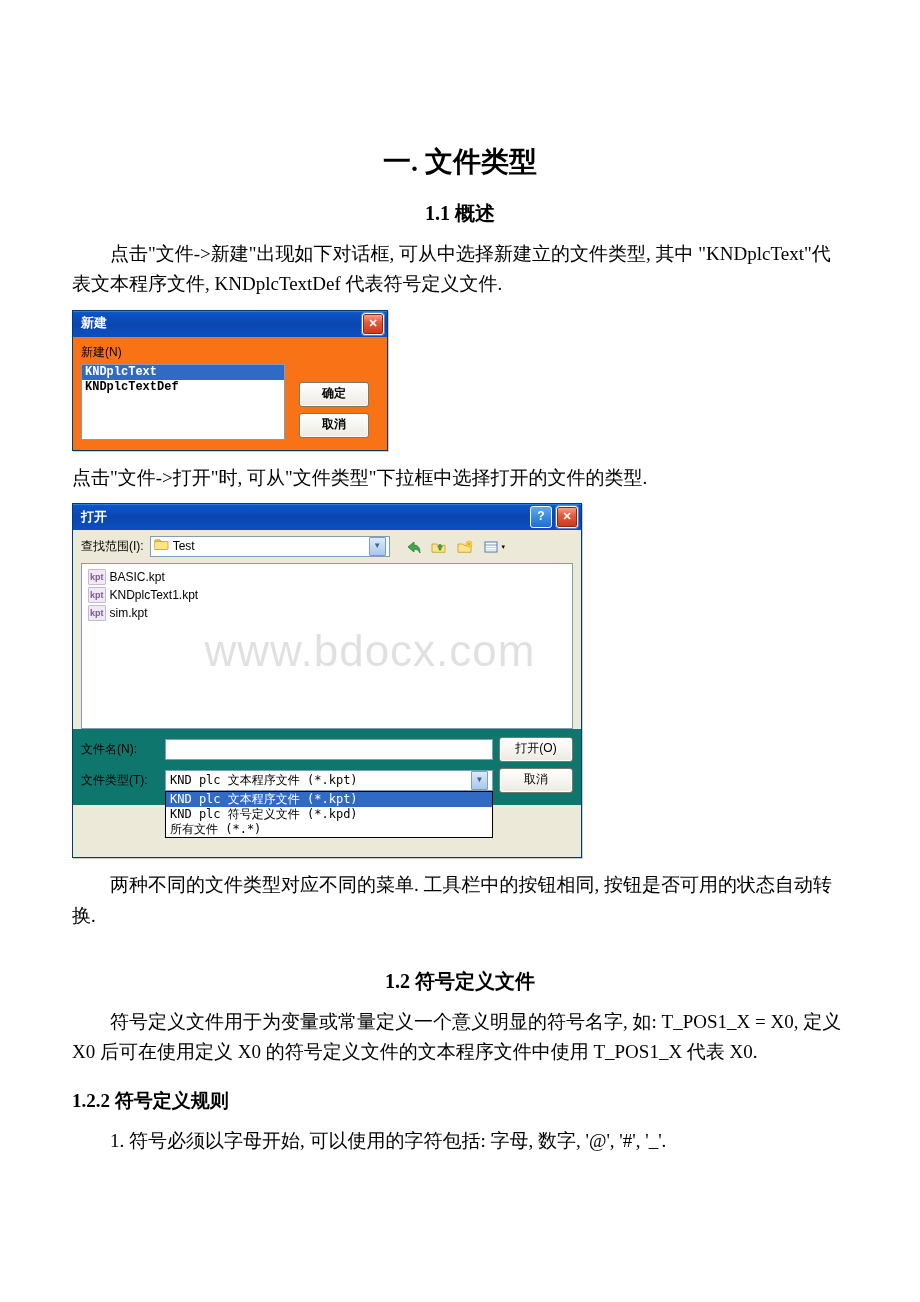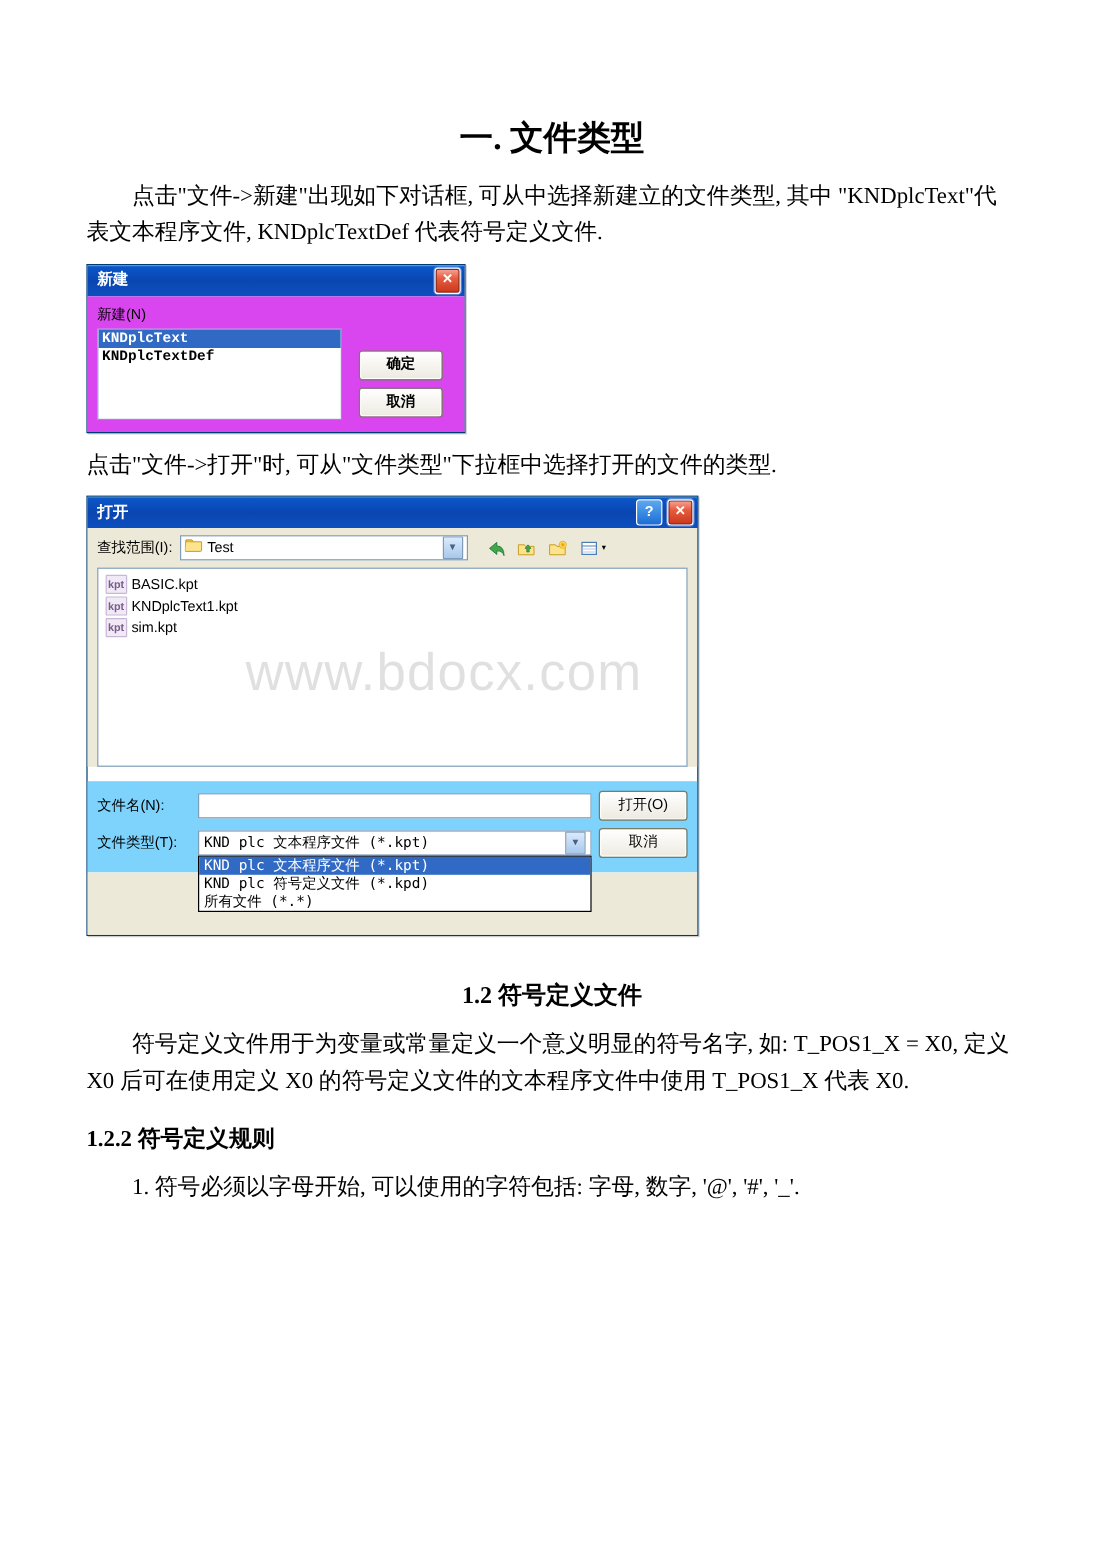--- a/index.html
+++ b/index.html
@@ -4,21 +4,21 @@
 <style>
   body {
     margin: 0;
     background: #fff;
     font-family: "SimSun", "Songti SC", serif;
     color: #000;
   }
   .page {
     width: 920px;
     margin: 0 auto;
-    padding: 64px 72px 50px 72px;
+    padding: 110px 72px 50px 72px;
     box-sizing: border-box;
     font-size: 19px;
     line-height: 1.6;
   }
   .h1 {
     font-family: "Times New Roman", "SimSun", serif;
     font-size: 28px;
     font-weight: bold;
     text-align: center;
     margin: 30px 0 10px 0;
@@ -87,21 +87,21 @@
     border: 1px solid #fff;
     border-radius: 3px;
     color: #fff;
     font-family: Arial, sans-serif;
     font-size: 12px;
     line-height: 18px;
     text-align: center;
     margin-right: 2px;
   }
   .dlg-body {
-    background: #d946ef;
+    background: #f97316;
     padding: 6px 8px 10px 8px;
   }
   .dlg-row {
     display: flex;
     align-items: flex-start;
     gap: 14px;
     font-weight: bold;
   }
   .dlg-label {
     font-family: "Microsoft YaHei", "SimSun", sans-serif;
@@ -237,23 +237,22 @@
     top: 40%;
     transform: translate(-37%, -20%);
     font-family: Arial, sans-serif;
     font-size: 44px;
     color: rgba(0,0,0,0.12);
     white-space: nowrap;
     pointer-events: none;
     letter-spacing: 1px;
   }
   .open-bottom {
-    background: #7dd3fc;
+    background: #0f766e;
     padding: 8px 8px 6px 8px;
-    margin-top: 12px;
   }
   .bottom-row {
     display: flex;
     align-items: center;
     gap: 6px;
     margin-bottom: 6px;
     font-family: "Microsoft YaHei", "SimSun", sans-serif;
     font-size: 12px;
   }
   .bottom-row .label {
@@ -303,20 +302,21 @@
     background: #ece9d8;
   }
 </style>
 </head>
 <body>
 
 <div class="page">
 
   <div class="h1">一. 文件类型</div>
 
+  <div class="h2">1.1 概述</div>
 
 
   <div class="para" style="text-indent:2em">点击"文件-&gt;新建"出现如下对话框, 可从中选择新建立的文件类型, 其中 "KNDplcText"代表文本程序文件, KNDplcTextDef 代表符号定义文件.</div>
 
   <div class="dialog-new">
     <div class="titlebar">
       <span>新建</span>
       <div class="close-btn">✕</div>
     </div>
     <div class="dlg-body">
@@ -423,20 +423,21 @@
             <div class="opt">KND plc 符号定义文件 (*.kpd)</div>
             <div class="opt">所有文件 (*.*)</div>
           </div>
         </div>
         <div class="xp-btn">取消</div>
       </div>
     </div>
     <div class="popup-pad"></div>
   </div>
 
+  <div class="para">两种不同的文件类型对应不同的菜单. 工具栏中的按钮相同, 按钮是否可用的状态自动转换.</div>
 
   <div class="h2" style="margin-top:34px">1.2 符号定义文件</div>
 
 
   <div class="para">符号定义文件用于为变量或常量定义一个意义明显的符号名字, 如: T_POS1_X = X0, 定义 X0 后可在使用定义 X0 的符号定义文件的文本程序文件中使用 T_POS1_X 代表 X0.</div>
 
   <div class="h3">1.2.2 符号定义规则</div>
 
   <div class="para">1. 符号必须以字母开始, 可以使用的字符包括: 字母, 数字, '@', '#', '_'.</div>
 

